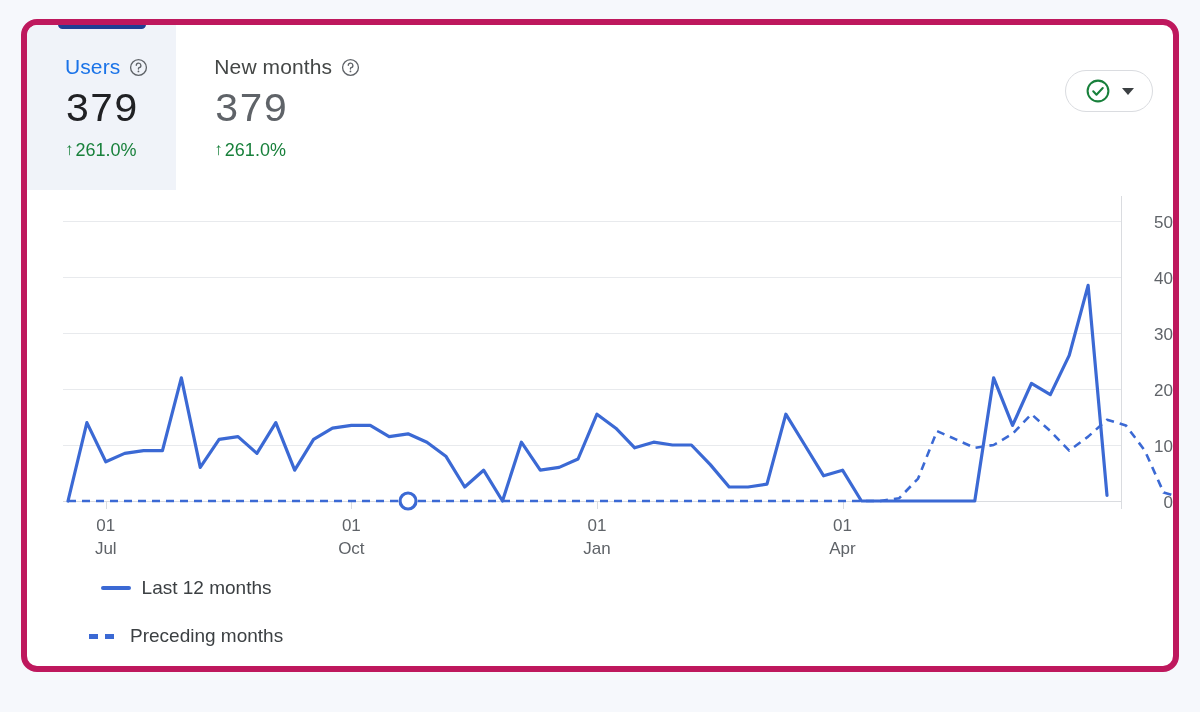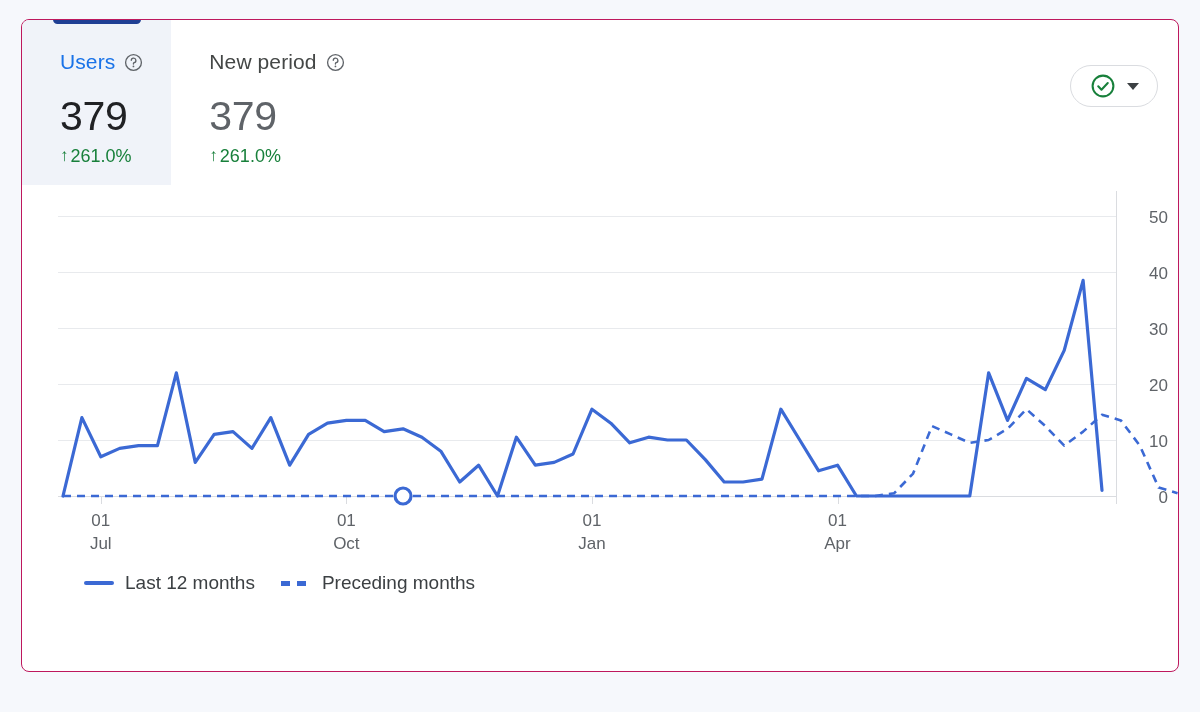--- a/index.html
+++ b/index.html
@@ -12,22 +12,22 @@
     overflow: hidden;
   }
 
   #card {
     position: absolute;
     left: 21px;
     top: 19px;
     width: 1158px;
     height: 653px;
     background: #ffffff;
-    border: 1px solid #be185d;
-    border-radius: 8px;
+    border: 6px solid #be185d;
+    border-radius: 16px;
     box-sizing: border-box;
     overflow: hidden;
   }
 
   
   #metric-row {
     position: absolute;
     left: 0;
     top: 0;
     height: 165px;
@@ -72,25 +72,26 @@
   .metric-tab.selected .metric-title { color: #1a73e8; }
 
   .help-icon {
     width: 19px;
     height: 19px;
     display: inline-block;
     flex: 0 0 auto;
   }
 
   .metric-value {
-    margin-top: 18px;
+    margin-top: 7px;
     font-size: 41px;
     line-height: 48px;
     color: #202124;
     letter-spacing: -.3px;
+    font-family: Liberation Mono, monospace;
   }
   .metric-tab:not(.selected) .metric-value { color: #5f6368; }
 
   .metric-delta {
     margin-top: 5px;
     font-size: 18px;
     line-height: 22px;
     color: #18803b;
     display: flex;
     align-items: center;
@@ -174,20 +175,21 @@
   }
 
   
   #legend {
     position: absolute;
     left: 62px;
     top: 552px;
     display: flex;
     align-items: center;
     gap: 26px;
+    flex-direction: column;
   }
   .legend-item {
     display: flex;
     align-items: center;
     gap: 11px;
     cursor: pointer;
   }
   .legend-swatch-solid {
     width: 30px; height: 4px;
     background: #3b69d4;
@@ -227,21 +229,21 @@
       </div>
       <div class="metric-value">379</div>
       <div class="metric-delta">
         <span class="delta-arrow">↑</span>
         <span>261.0%</span>
       </div>
     </div>
 
     <div class="metric-tab">
       <div class="metric-head">
-        <span class="metric-title">New period</span>
+        <span class="metric-title">New months</span>
         <span class="help-icon">
           <svg viewBox="0 0 24 24" width="19" height="19">
             <circle cx="12" cy="12" r="10" fill="none" stroke="#5f6368" stroke-width="1.7"></circle>
             <path d="M9.2 9.3a2.9 2.9 0 1 1 3.6 2.85c-.55.18-.85.62-.85 1.2v.6" fill="none" stroke="#5f6368" stroke-width="1.7" stroke-linecap="round"></path>
             <circle cx="11.95" cy="16.9" r="1.12" fill="#5f6368"></circle>
           </svg>
         </span>
       </div>
       <div class="metric-value">379</div>
       <div class="metric-delta">

